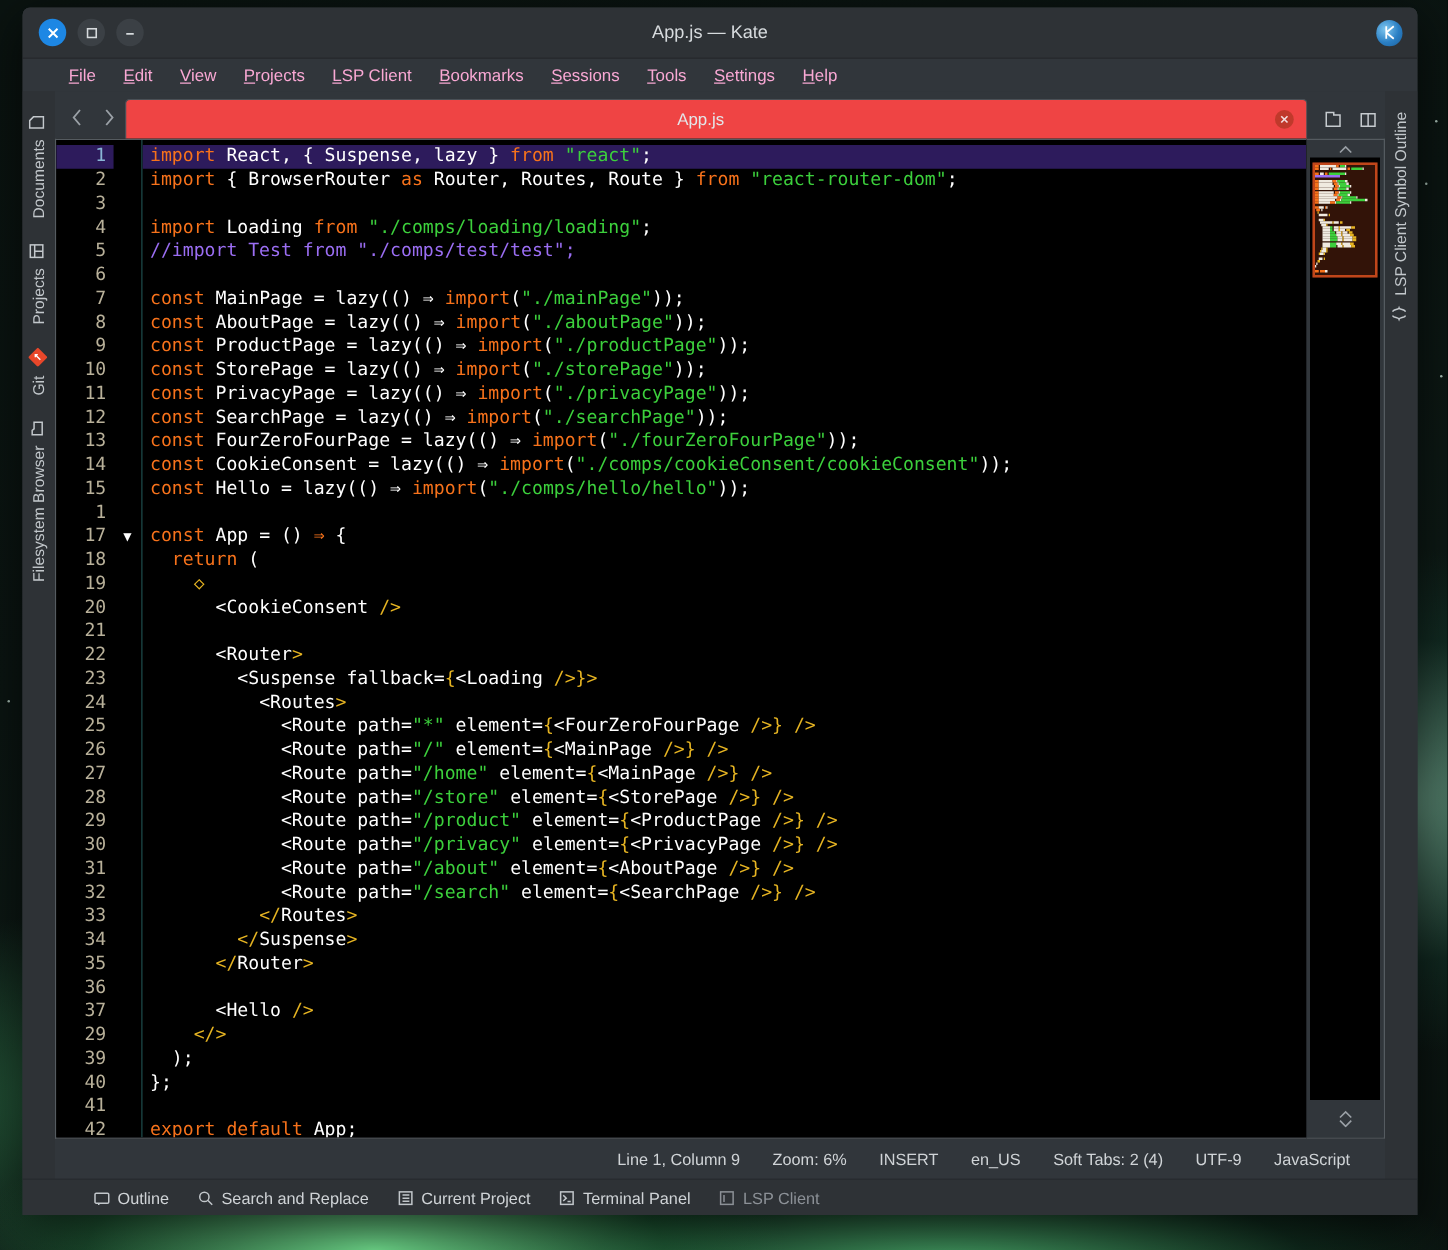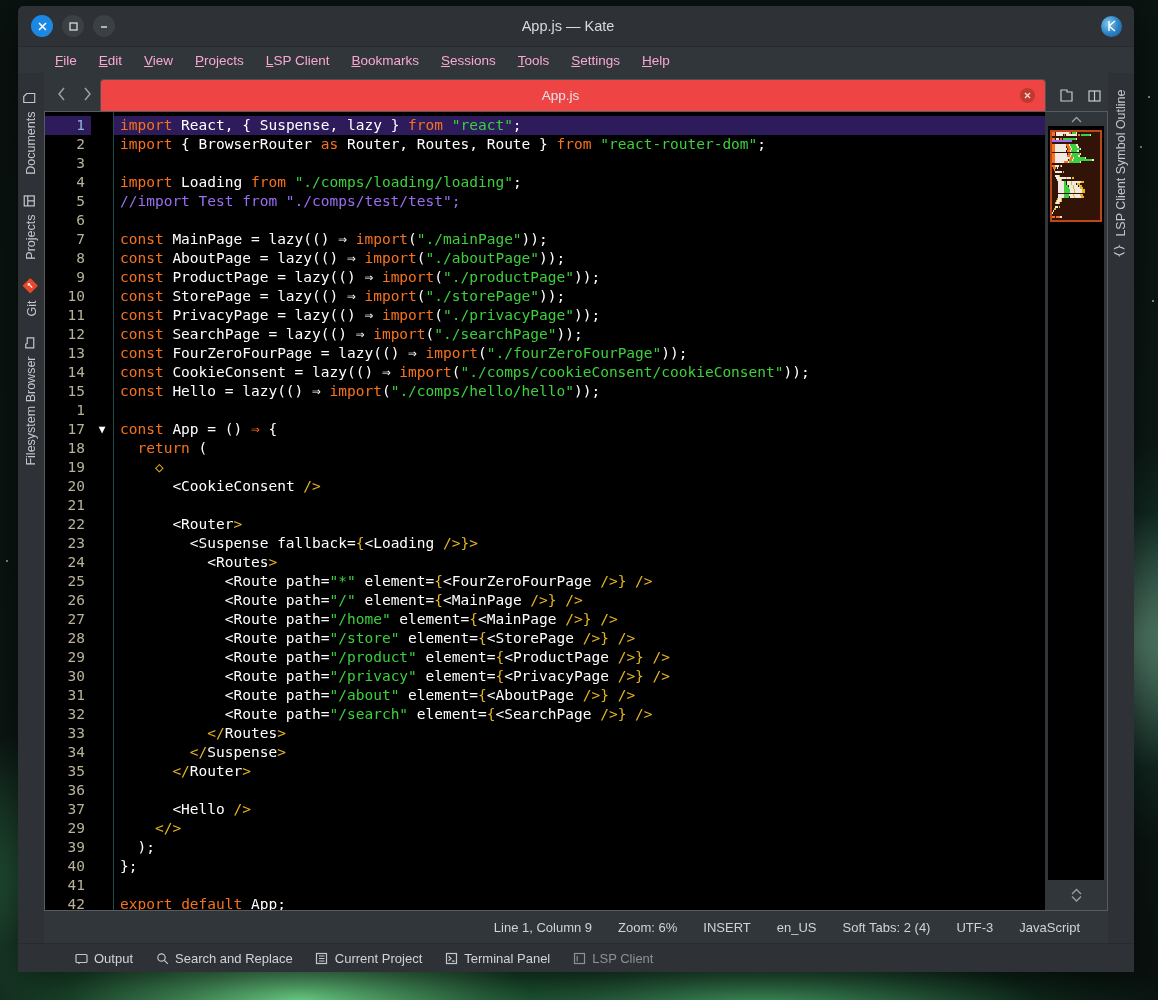--- a/index.html
+++ b/index.html
@@ -529,21 +529,21 @@
           </div>
         </div>
       </div>
 
       <div id="statusbar">
         <div class="sb">Line 1, Column 9</div>
         <div class="sb">Zoom: 6%</div>
         <div class="sb">INSERT</div>
         <div class="sb">en_US</div>
         <div class="sb">Soft Tabs: 2 (4)</div>
-        <div class="sb">UTF-3</div>
+        <div class="sb">UTF-9</div>
         <div class="sb">JavaScript</div>
       </div>
     </div>
 
     <div class="toolsidebar" id="rsidebar">
         <div class="vtab">
           <span class="ticon"><svg width="13" height="13" viewBox="0 0 13 13">
               <path d="M5 1.5 C3 1.5 3.6 6 2 6.5 C3.6 7 3 11.5 5 11.5 M8 1.5 C10 1.5 9.4 6 11 6.5 C9.4 7 10 11.5 8 11.5" stroke="#c3c8cc" stroke-width="1.2" fill="none"></path>
             </svg></span>
           <span>LSP Client Symbol Outline</span>
@@ -552,21 +552,21 @@
   </div>
 
   <div id="bottombar">
       <div class="bb">
         <span class="bicon">
           <svg width="13" height="13" viewBox="0 0 13 13">
             <rect x="1" y="2.5" width="11" height="8" rx="1" stroke="currentColor" stroke-width="1.2" fill="none"></rect>
             <path d="M4 10.5 L4 12" stroke="currentColor" stroke-width="1.2" fill="none"></path>
           </svg>
         </span>
-        <span>Output</span>
+        <span>Outline</span>
       </div>
       <div class="bb">
         <span class="bicon">
           <svg width="13" height="13" viewBox="0 0 13 13">
             <circle cx="5.5" cy="5.5" r="3.7" stroke="currentColor" stroke-width="1.2" fill="none"></circle>
             <path d="M8.4 8.4 L11.8 11.8" stroke="currentColor" stroke-width="1.2" fill="none"></path>
           </svg>
         </span>
         <span>Search and Replace</span>
       </div>

